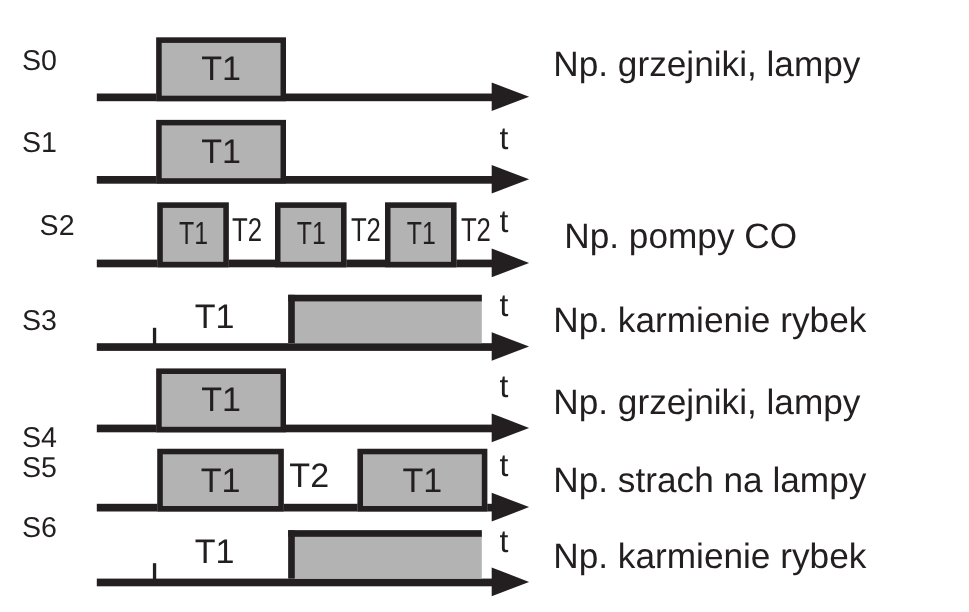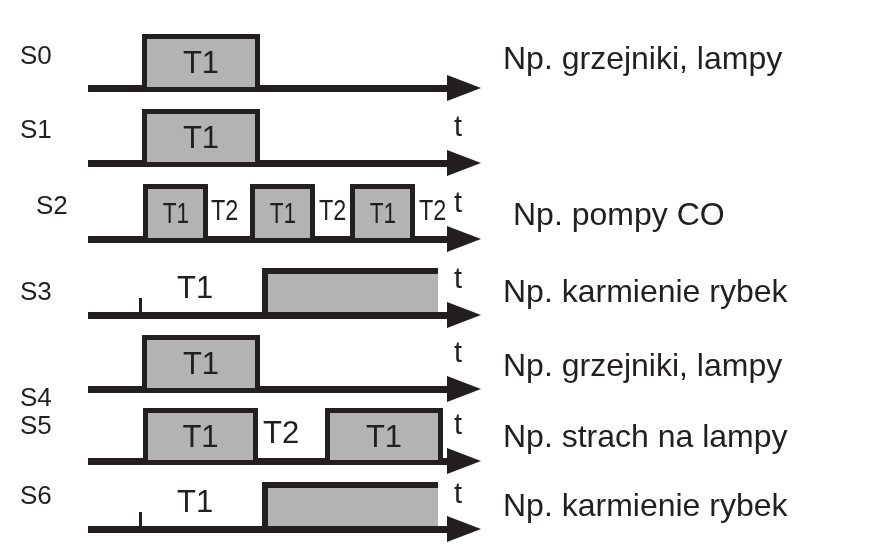--- a/index.html
+++ b/index.html
@@ -122,21 +122,21 @@
   <div class="abs pulse" style="left:143px; top:408px; width:115px; height:57px;">
     <span>T1</span>
   </div>
   <span class="abs gap-label" style="left:263px; top:415px; font-size:31px;">T2</span>
   <div class="abs pulse" style="left:325px; top:408px; width:118px; height:57px;">
     <span>T1</span>
   </div>
   <span class="abs t-label" style="left:454px; top:408px;">t</span>
   <span class="abs example-label" style="left:503px; top:418px;">Np. strach na lampy</span>
 
-  <span class="abs sig-label" style="left:20px; top:480px;">S6</span>
+  <span class="abs sig-label" style="left:20px; top:464px;">S6</span>
   <div class="abs axis-line" style="left:88px; top:526px; width:363px;"></div>
   <div class="abs arrowhead" style="left:447px; top:516px;"></div>
   <div class="abs tick" style="left:139px; top:512px;"></div>
   <span class="abs delay-label" style="left:177px; top:484px;">T1</span>
   <div class="abs pulse-open" style="left:262px; top:482px; width:176px; height:44px;"></div>
   <span class="abs t-label" style="left:454px; top:477px;">t</span>
   <span class="abs example-label" style="left:503px; top:487px;">Np. karmienie rybek</span>
 
 </div>
 

